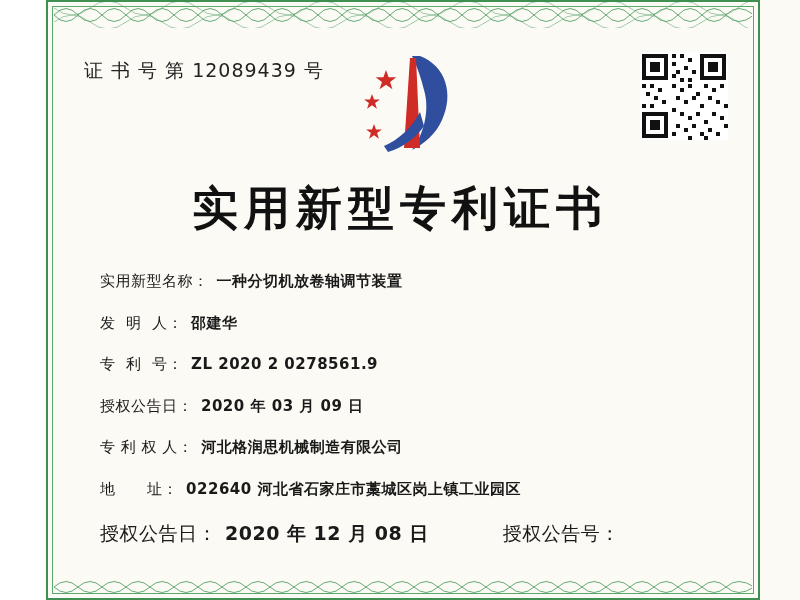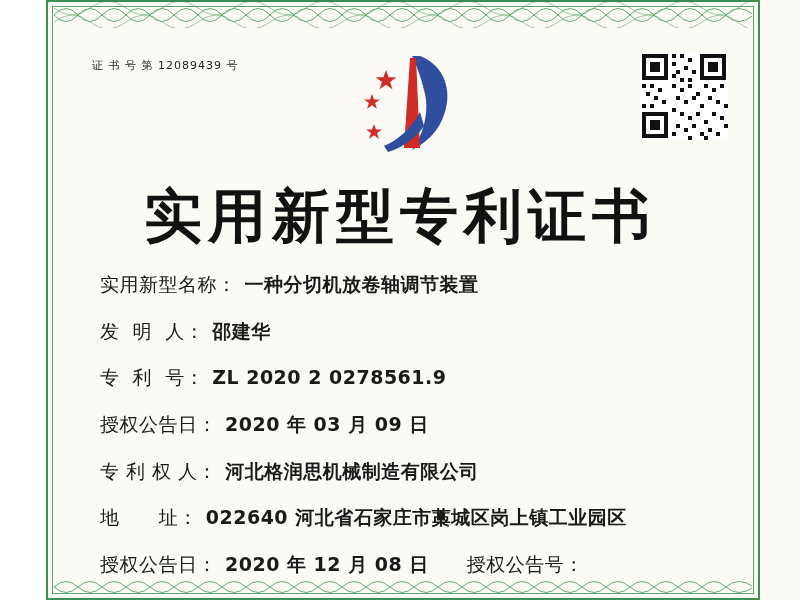--- a/index.html
+++ b/index.html
@@ -64,23 +64,23 @@
     bottom: 2px;
     right: 48px;
     height: 22px;
     overflow: hidden;
     opacity: 0.85;
   }
 
   
   .cert-number {
     position: absolute;
-    left: 92px;
+    left: 84px;
     top: 58px;
-    font-size: 11px;
+    font-size: 19px;
     color: #222;
     letter-spacing: 1px;
     font-family: "DejaVu Sans", "Liberation Sans", sans-serif;
   }
 
   .logo {
     position: absolute;
     left: 350px;
     top: 48px;
     width: 120px;
@@ -94,38 +94,38 @@
     width: 88px;
     height: 88px;
   }
 
   .title {
     position: absolute;
     left: 0;
     right: 0;
     top: 178px;
     text-align: center;
-    font-size: 58px;
+    font-size: 46px;
     font-weight: bold;
     letter-spacing: 6px;
     color: #111;
     font-family: "DejaVu Sans", "Liberation Sans", sans-serif;
   }
 
   .fields {
     position: absolute;
     left: 100px;
     top: 272px;
     right: 90px;
   }
   .field-row {
     display: flex;
     align-items: baseline;
     margin-bottom: 22px;
-    font-size: 19px;
+    font-size: 15px;
     color: #1a1a1a;
     line-height: 1.3;
   }
   .field-label {
     white-space: pre;
     flex: 0 0 auto;
     letter-spacing: 0.5px;
   }
   .field-value {
     margin-left: 8px;
@@ -136,21 +136,21 @@
     display: flex;
     align-items: baseline;
     font-size: 19px;
     color: #1a1a1a;
   }
   .row-split .seg {
     display: flex;
     align-items: baseline;
   }
   .row-split .seg.second {
-    margin-left: 38px;
+    margin-left: 74px;
     align-items: center;
   }
 </style>
 </head>
 <body>
 
 <div class="certificate">
 
   <div class="border-outer"></div>
   <div class="border-inner"></div>

